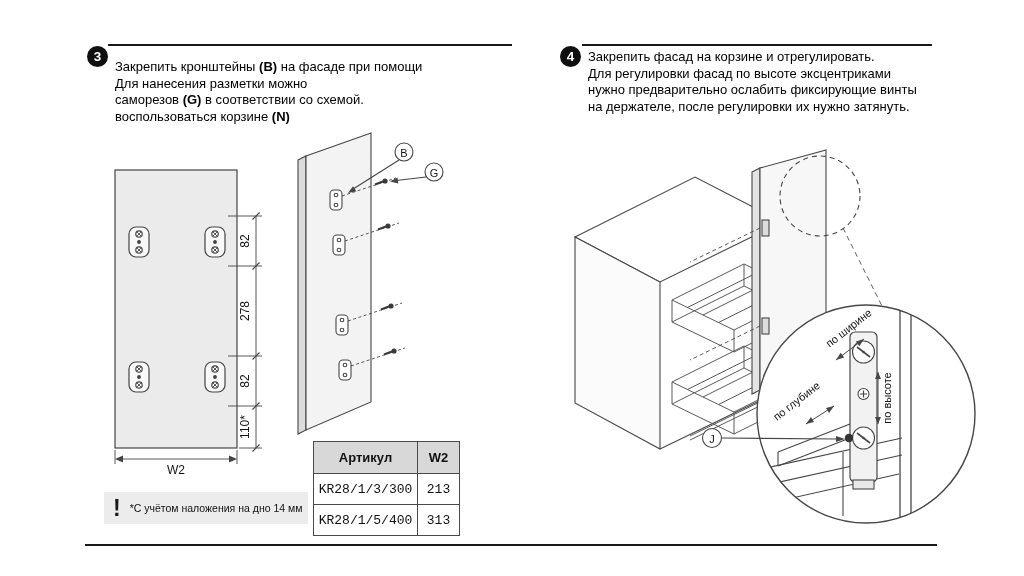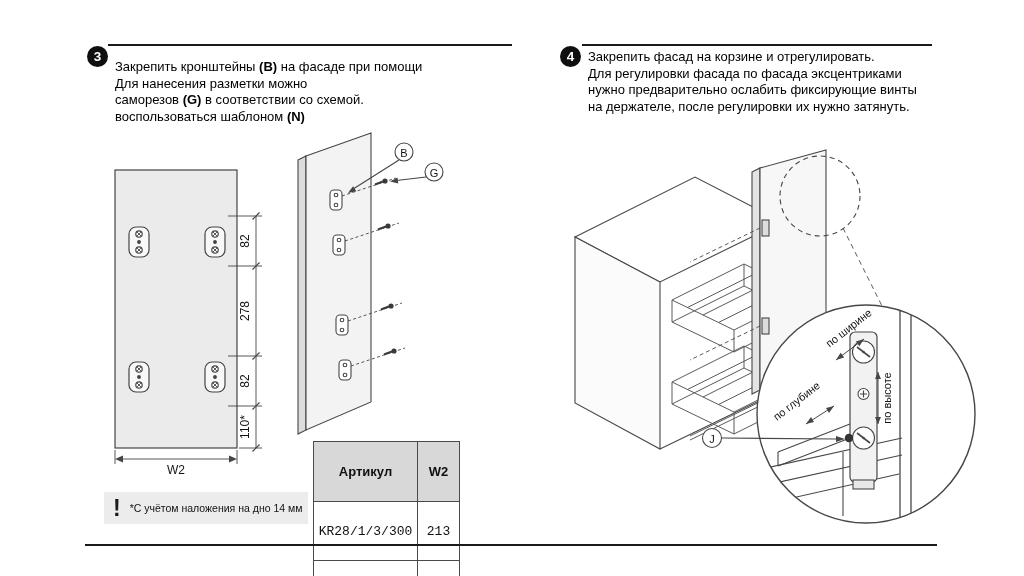--- a/index.html
+++ b/index.html
@@ -6,42 +6,42 @@
   body{font-family:"Liberation Sans",sans-serif;background:#ffffff;}
   .page{position:relative;width:1024px;height:576px;background:#fff;overflow:hidden;color:#141414;}
   .hr{position:absolute;height:2px;background:#1a1a1a;}
   .badge{position:absolute;width:21px;height:21px;border-radius:50%;background:#0f0f0f;color:#fff;
          font-size:13.5px;font-weight:bold;display:flex;align-items:center;justify-content:center;}
   .instr{position:absolute;font-size:13px;line-height:16.5px;color:#000000;}
   .instr b{font-weight:bold;}
   .svgabs{position:absolute;}
   svg text{font-family:"Liberation Sans",sans-serif;fill:#141414;}
   .spec-table{position:absolute;left:313px;top:441px;border-collapse:collapse;font-size:13px;color:#111;}
-  .spec-table th,.spec-table td{border:1.4px solid #4a4a4a;text-align:center;padding:16px 4px;margin-left:12px;}
+  .spec-table th,.spec-table td{border:1.4px solid #4a4a4a;text-align:center;padding:2px 4px;margin-left:12px;}
   .spec-table th{background:#d8d8d8;font-weight:bold;height:27px;}
   .spec-table td{height:26px;background:#fff;font-weight:normal;font-family:Liberation Mono, monospace;}
   .col-art{width:104px;}
   .col-w2{width:42px;}
   .note{position:absolute;left:104px;top:492px;width:204px;height:32px;background:#ececec;
         display:flex;align-items:center;gap:9px;padding:0 9px;box-sizing:border-box;}
   .note .mark{font-weight:bold;font-size:23px;line-height:1;color:#1a1a1a;}
   .note .ntext{font-size:10.5px;color:#111;white-space:nowrap;}
 </style>
 </head>
 <body>
 
 <div class="page">
 
   <div class="badge" style="left:87px;top:46px;">3</div>
   <div class="hr" style="left:108px;top:44px;width:404px;"></div>
   <div class="instr" style="left:115px;top:59px;width:340px;">
     <div><span>Закрепить кронштейны </span><b>(B)</b><span> на фасаде при помощи</span></div>
     <div><span>Для нанесения разметки можно</span></div>
     <div><span>саморезов </span><b>(G)</b><span> в соответствии со схемой.</span></div>
-    <div><span>воспользоваться шаблоном </span><b>(N)</b></div>
+    <div><span>воспользоваться корзине </span><b>(N)</b></div>
   </div>
 
   <svg class="svgabs" style="left:95px;top:148px;" width="200" height="335" viewBox="95 148 200 335">
     <g stroke="#454545" fill="none" stroke-width="1.2">
       <rect x="115" y="170" width="122" height="278" fill="#ebebeb"></rect>
 
       <g>
         <rect x="129" y="227" width="20" height="30" rx="7" fill="#f8f8f8"></rect>
         <circle cx="139" cy="234" r="3.2" fill="#fff"></circle>
           <circle cx="139" cy="250" r="3.2" fill="#fff"></circle>
@@ -191,21 +191,21 @@
 
   <div class="note">
     <span class="mark">!</span>
     <span class="ntext">*С учётом наложения на дно 14 мм</span>
   </div>
 
   <div class="badge" style="left:560px;top:46px;">4</div>
   <div class="hr" style="left:582px;top:44px;width:350px;"></div>
   <div class="instr" style="left:588px;top:49px;width:345px;">
     <div><span>Закрепить фасад на корзине и отрегулировать.</span></div>
-    <div><span>Для регулировки фасада по фасада эксцентриками</span></div>
+    <div><span>Для регулировки фасад по высоте эксцентриками</span></div>
     <div><span>нужно предварительно ослабить фиксирующие винты</span></div>
     <div><span>на держателе, после регулировки их нужно затянуть.</span></div>
   </div>
 
   <svg class="svgabs" style="left:555px;top:128px;" width="430" height="432" viewBox="555 128 430 432">
     <defs>
       <clipPath id="detailClip">
           <circle cx="866" cy="414" r="109"></circle>
         </clipPath>
     </defs>

